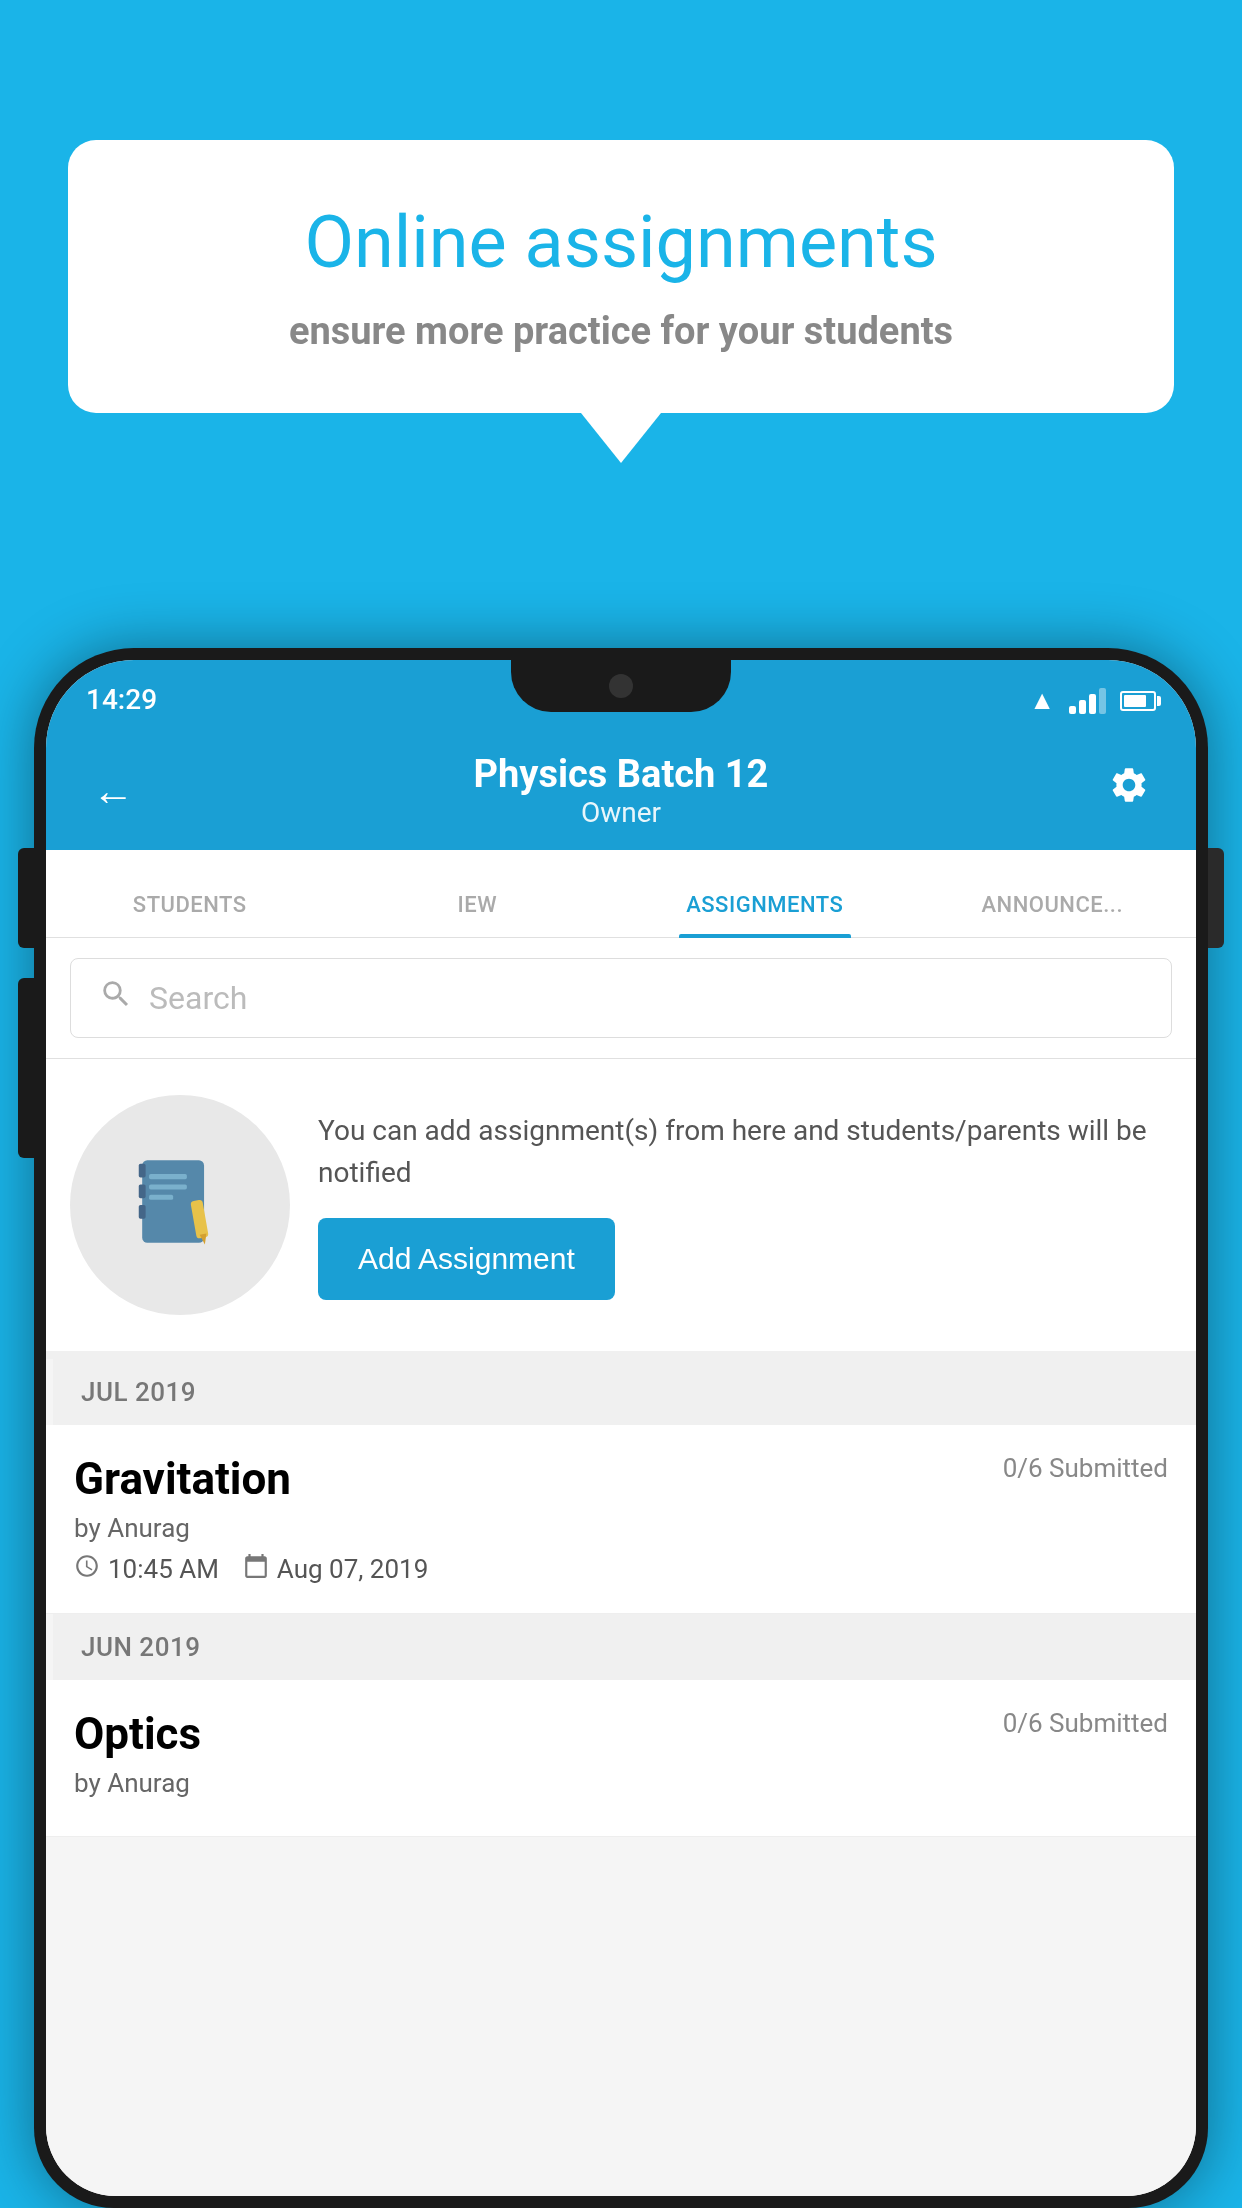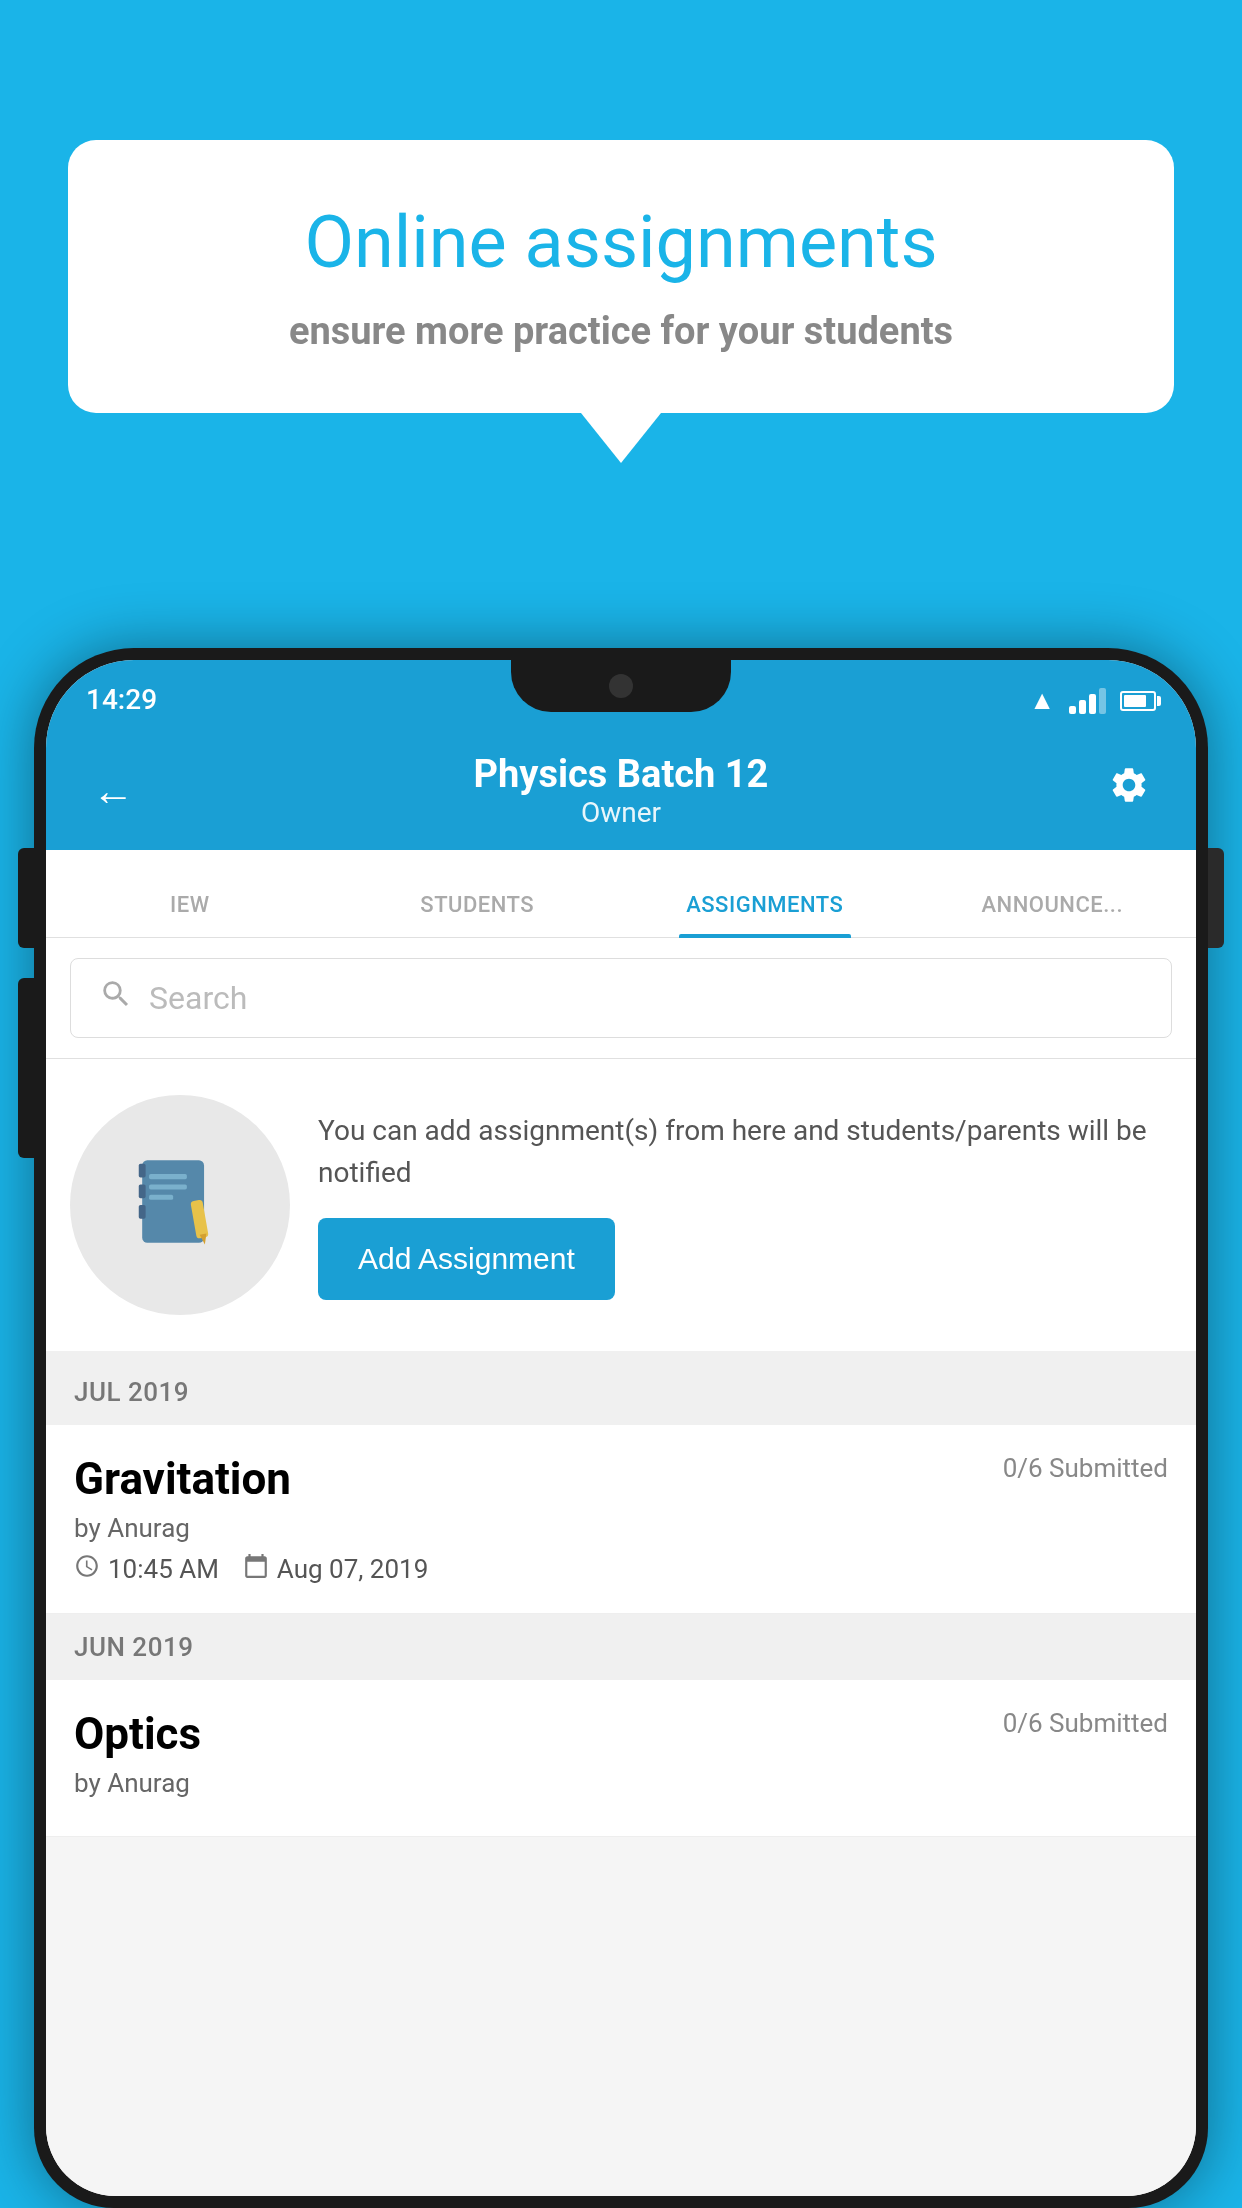--- a/index.html
+++ b/index.html
@@ -315,20 +315,21 @@
     }
 
     
     .month-header {
       background: #f0f0f0;
       padding: 18px 28px;
       font-size: 26px;
       color: #777;
       font-weight: 500;
       letter-spacing: 0.5px;
+      margin-left: 7px;
     }
 
     
     .assignment-item {
       background: white;
       padding: 28px 28px;
       border-bottom: 1px solid #eee;
     }
 
     .assignment-row1 {
@@ -450,22 +451,22 @@
         <div class="header-subtitle">Owner</div>
       </div>
       <span class="settings-icon">
         <svg width="42" height="42" viewBox="0 0 24 24" fill="white">
           <path d="M19.14,12.94c0.04-0.3,0.06-0.61,0.06-0.94c0-0.32-0.02-0.64-0.07-0.94l2.03-1.58c0.18-0.14,0.23-0.41,0.12-0.61 l-1.92-3.32c-0.12-0.22-0.37-0.29-0.59-0.22l-2.39,0.96c-0.5-0.38-1.03-0.7-1.62-0.94L14.4,2.81c-0.04-0.24-0.24-0.41-0.48-0.41 h-3.84c-0.24,0-0.43,0.17-0.47,0.41L9.25,5.35C8.66,5.59,8.12,5.92,7.63,6.29L5.24,5.33c-0.22-0.08-0.47,0-0.59,0.22L2.74,8.87 C2.62,9.08,2.66,9.34,2.86,9.48l2.03,1.58C4.84,11.36,4.8,11.69,4.8,12s0.02,0.64,0.07,0.94l-2.03,1.58 c-0.18,0.14-0.23,0.41-0.12,0.61l1.92,3.32c0.12,0.22,0.37,0.29,0.59,0.22l2.39-0.96c0.5,0.38,1.03,0.7,1.62,0.94l0.36,2.54 c0.05,0.24,0.24,0.41,0.48,0.41h3.84c0.24,0,0.44-0.17,0.47-0.41l0.36-2.54c0.59-0.24,1.13-0.56,1.62-0.94l2.39,0.96 c0.22,0.08,0.47,0,0.59-0.22l1.92-3.32c0.12-0.22,0.07-0.47-0.12-0.61L19.14,12.94z M12,15.6c-1.98,0-3.6-1.62-3.6-3.6 s1.62-3.6,3.6-3.6s3.6,1.62,3.6,3.6S13.98,15.6,12,15.6z"></path>
         </svg>
       </span>
     </div>
 
     <div class="tabs-container">
+      <div class="tab" style="font-size:22px;">STUDENTS</div>
       <div class="tab" style="font-size:22px;">IEW</div>
-      <div class="tab" style="font-size:22px;">STUDENTS</div>
       <div class="tab active" style="font-size:22px;">ASSIGNMENTS</div>
       <div class="tab" style="font-size:22px; overflow:hidden; white-space:nowrap;">ANNOUNCE...</div>
     </div>
 
     <div style="background:#f5f5f5; overflow-y:auto; height:calc(100% - 70px - 120px - 88px);">
 
       <div class="search-container">
         <div class="search-bar">
           <span class="search-icon-svg">
             <svg width="34" height="34" viewBox="0 0 24 24" fill="#aaa">

